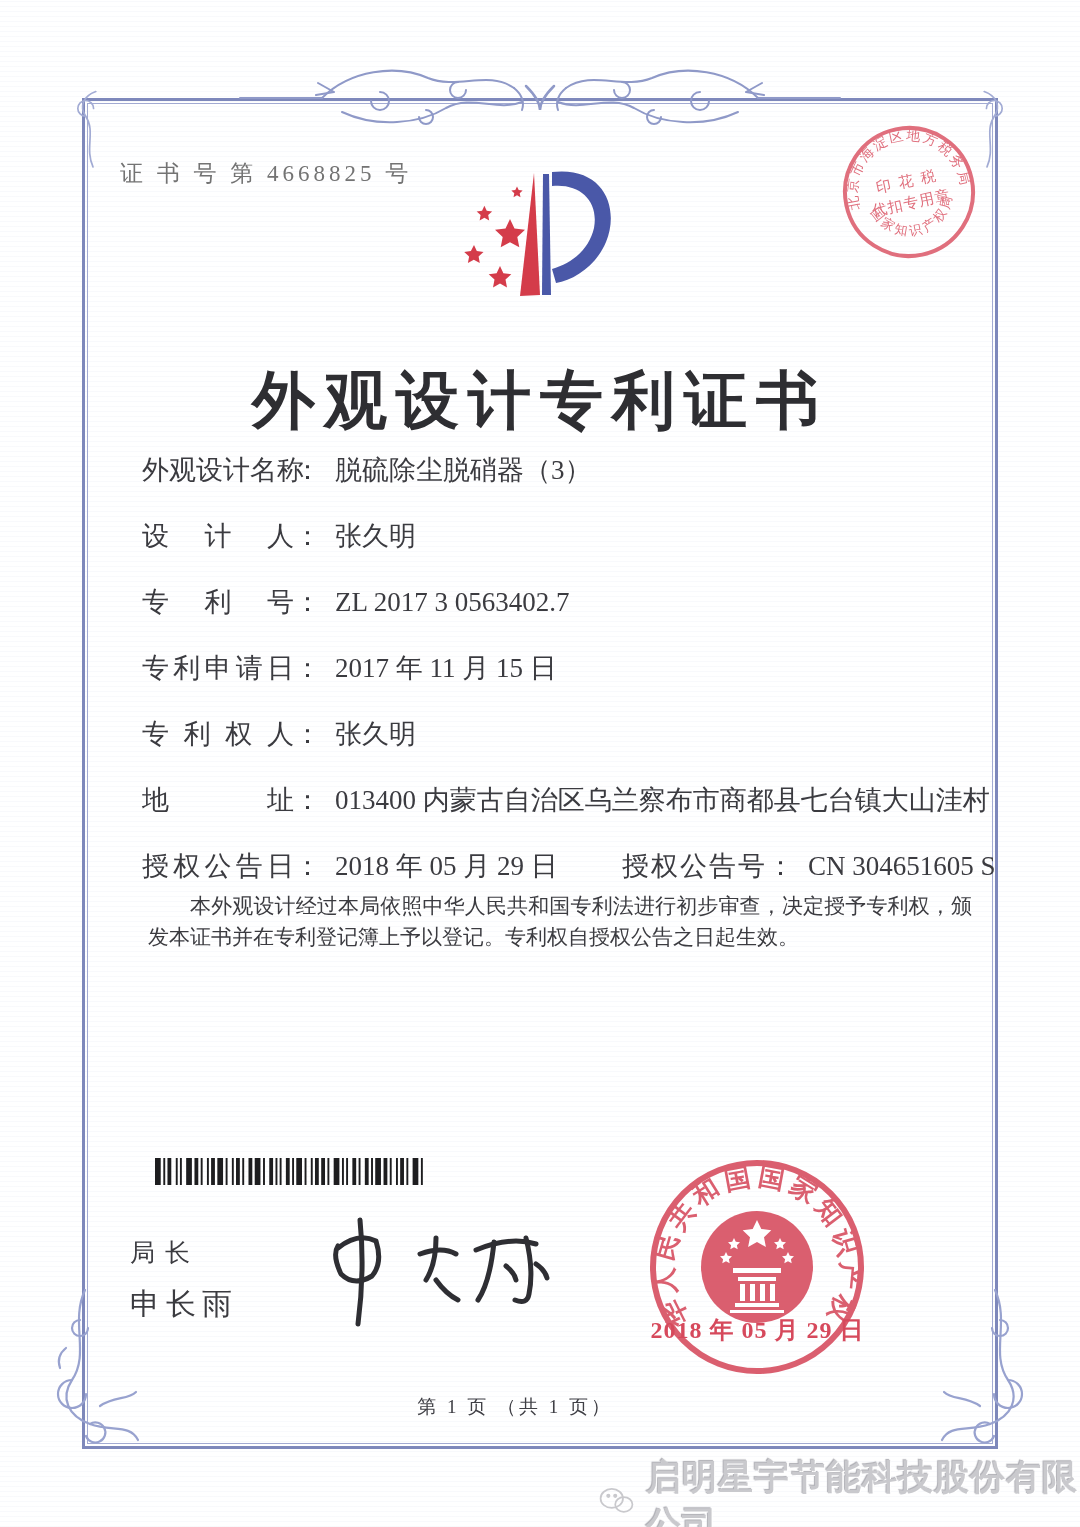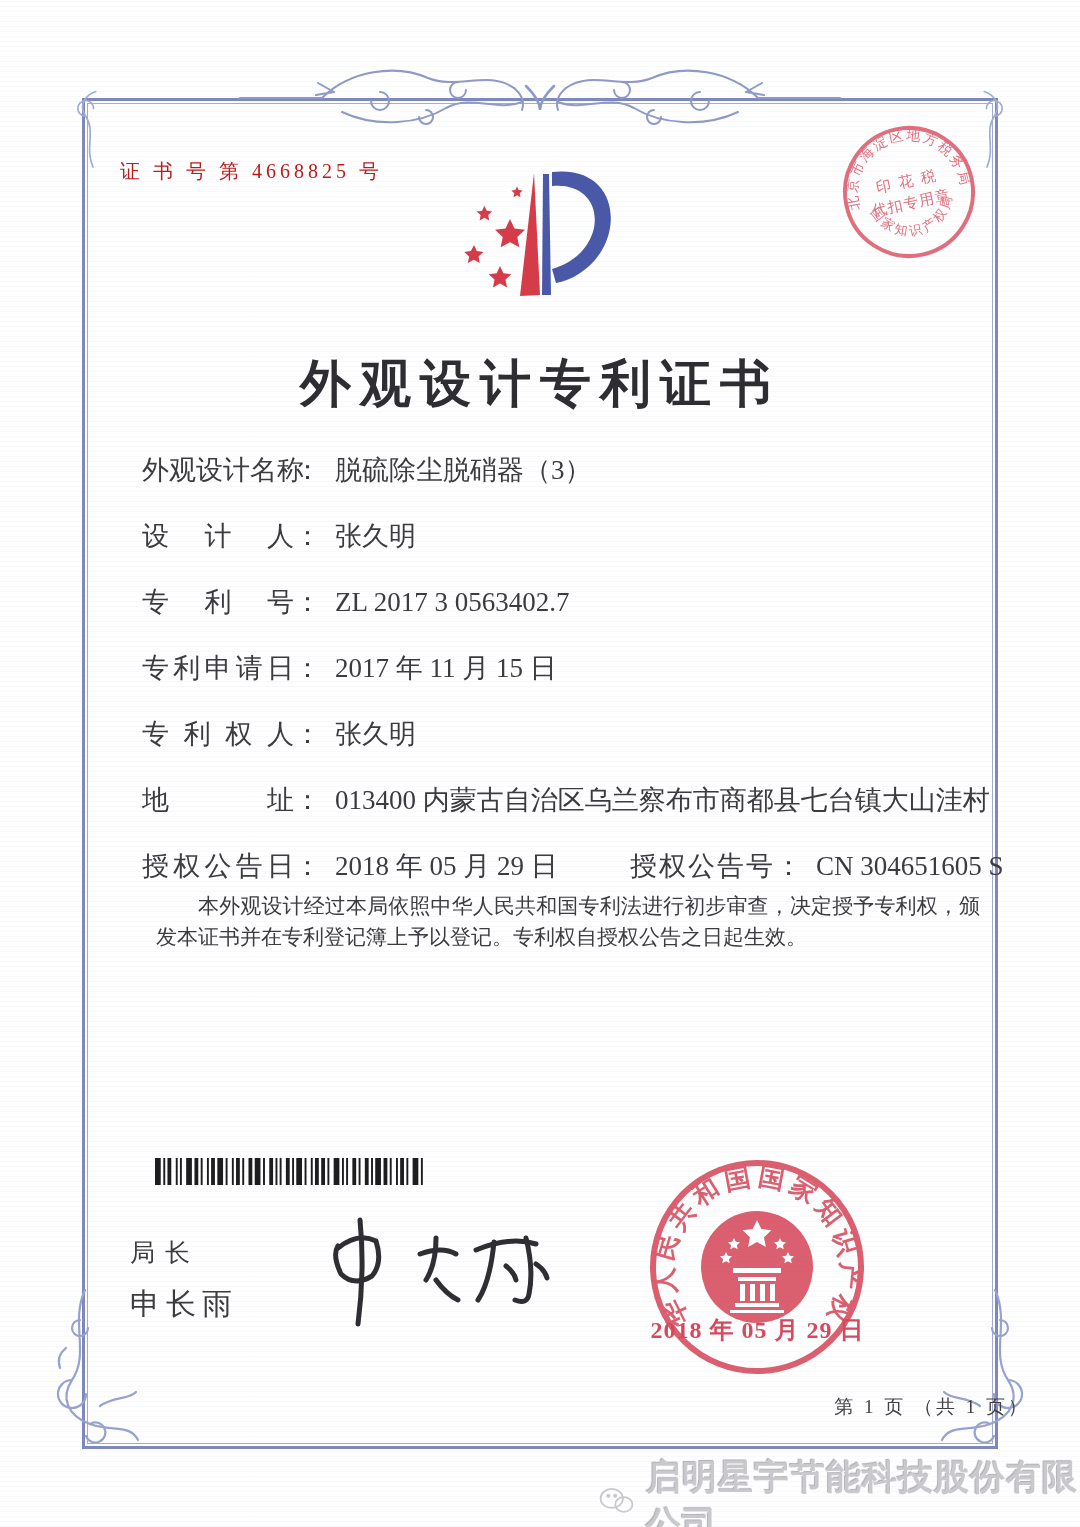--- a/index.html
+++ b/index.html
@@ -7,44 +7,44 @@
        font-family:"Liberation Serif","DejaVu Serif",serif;color:#3b3b40;}
   .texture{position:absolute;inset:0;
        background:repeating-linear-gradient(0deg,rgba(170,180,215,0.08) 0 1px,rgba(255,255,255,0) 1px 5px);
        pointer-events:none;}
   
   .frame{position:absolute;left:82px;top:98px;width:916px;height:1351px;
          border:3px solid #7e88bb;box-sizing:border-box;}
   .frame-inner{position:absolute;inset:2px;border:1px solid #a2aad2;}
   .ornament{position:absolute;pointer-events:none;}
   
-  .cert-number{position:absolute;left:120px;top:158px;font-size:20px;letter-spacing:4px;color:#b91c1c;}
+  .cert-number{position:absolute;left:120px;top:158px;font-size:23px;letter-spacing:4px;color:#737373;}
   .logo{position:absolute;left:452px;top:150px;width:196px;height:162px;}
   .tax-stamp{position:absolute;left:833px;top:116px;width:152px;height:152px;transform:rotate(-12deg);opacity:.88;}
   .title{position:absolute;left:0;top:316px;width:1080px;text-align:center;
-         font-size:51px;font-weight:bold;letter-spacing:9px;color:#2e2e32;}
+         font-size:63px;font-weight:bold;letter-spacing:9px;color:#2e2e32;}
   
   .fields{position:absolute;left:142px;top:0;width:830px;}
   .frow{position:absolute;font-size:27px;white-space:nowrap;}
   .flabel{display:inline-block;width:152px;text-align:justify;text-align-last:justify;}
   .fcolon{margin-right:14px;}
   .grant-right{position:absolute;left:480px;top:0;white-space:nowrap;}
-  .grant-right .glabel{letter-spacing:2px;margin-left:8px;}
-  
-  .bodytext{position:absolute;left:156px;top:891px;width:824px;font-size:21px;line-height:31px;}
+  .grant-right .glabel{letter-spacing:2px;}
+  
+  .bodytext{position:absolute;left:148px;top:891px;width:824px;font-size:21px;line-height:31px;}
   .bodytext p{margin:0;text-indent:2em;text-align:justify;}
   
   .barcode{position:absolute;left:155px;top:1158px;width:268px;height:27px;}
   .officer-title{position:absolute;left:130px;top:1236px;font-size:25px;letter-spacing:10px;}
   .officer-name{position:absolute;left:130px;top:1284px;font-size:30px;letter-spacing:6px;}
   .signature{position:absolute;left:308px;top:1210px;width:270px;height:125px;}
   .seal{position:absolute;left:640px;top:1150px;width:235px;height:235px;}
   .seal-date{position:absolute;left:0;top:164px;width:100%;text-align:center;
              font-size:24px;color:#d6495c;letter-spacing:1px;font-weight:bold;}
-  .footer{position:absolute;left:0;top:1394px;width:1030px;text-align:right;
+  .footer{position:absolute;left:0;top:1394px;width:1030px;text-align:center;
           font-size:19px;letter-spacing:3px;color:#3f3f45;}
   .watermark{position:absolute;left:598px;top:1454px;display:flex;align-items:center;gap:10px;
              font-family:"Liberation Sans","DejaVu Sans",sans-serif;}
   .wm-text{font-size:35px;font-weight:bold;color:#c9c9cd;letter-spacing:1px;
            text-shadow:1px 1px 0 #ffffff,-1px -1px 1px #aeaeb4;}
   svg text{font-family:"Liberation Serif","DejaVu Serif",serif;}
 </style>
 </head>
 <body>
 

